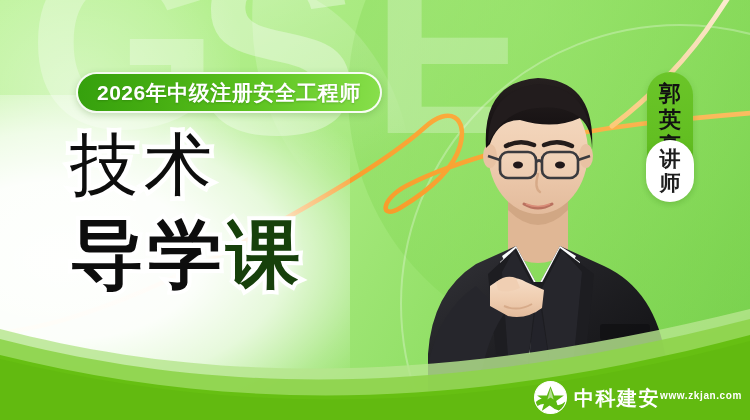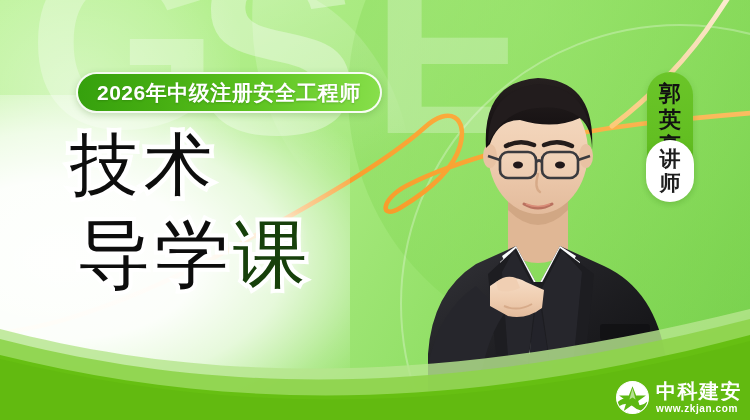--- a/index.html
+++ b/index.html
@@ -91,21 +91,21 @@
   
   .headline { position:absolute; left:70px; top:130px; }
   .line1, .line2 { display:block; white-space:nowrap; line-height:1; }
   .line1 {
     font-size:68px; font-weight:400; color:#0d0d0d;
     letter-spacing:6px;
     -webkit-text-stroke:9px #ffffff;
     paint-order:stroke fill;
     text-shadow:0 0 14px rgba(255,255,255,.95);
   }
-  .line2 { margin-top:20px; font-size:74px; font-weight:400; letter-spacing:4px;margin-left:7px; }
+  .line2 { margin-top:20px; font-size:74px; font-weight:700; letter-spacing:4px; }
   .line2 .blk {
     color:#0d0d0d;
     -webkit-text-stroke:8px #ffffff;
     paint-order:stroke fill;
     text-shadow:0 0 12px rgba(255,255,255,.95);
   }
   .line2 .grn {
     color:#17400b;
     -webkit-text-stroke:8px #ffffff;
     paint-order:stroke fill;
@@ -140,21 +140,21 @@
   .role-pill .rl-char {
     font-size:21px; font-weight:700; color:#1d1d1d; line-height:1.12;
   }
 
   
   .brand {
     position:absolute; right:8px; bottom:6px;
     display:flex; align-items:center; gap:7px;
   }
   .brand-mark { width:33px; height:33px; flex:0 0 33px; }
-  .brand-txt { display:flex; flex-direction:column; line-height:1; }
+  .brand-txt { display:flex; flex-direction:row; line-height:1; }
   .brand-cn {
     font-size:20px; font-weight:700; color:#ffffff; letter-spacing:1.5px;
   }
   .brand-url {
     font-size:10px; font-weight:700; color:#ffffff;
     letter-spacing:.6px; margin-top:3px;
   }
 </style>
 </head>
 <body>

